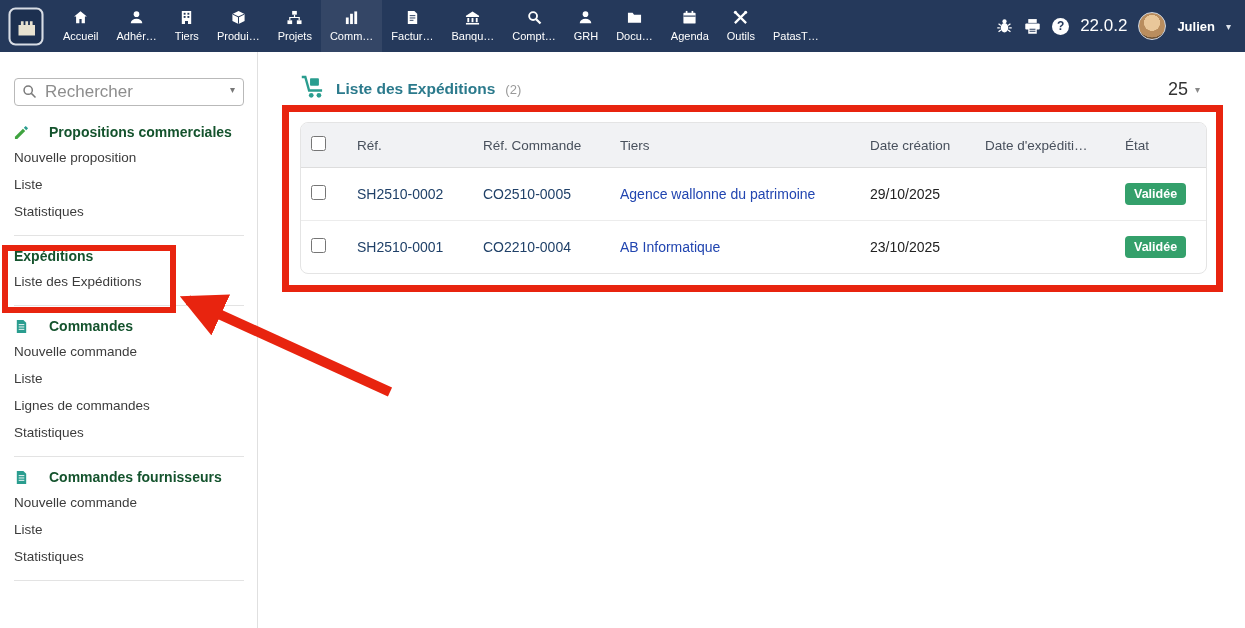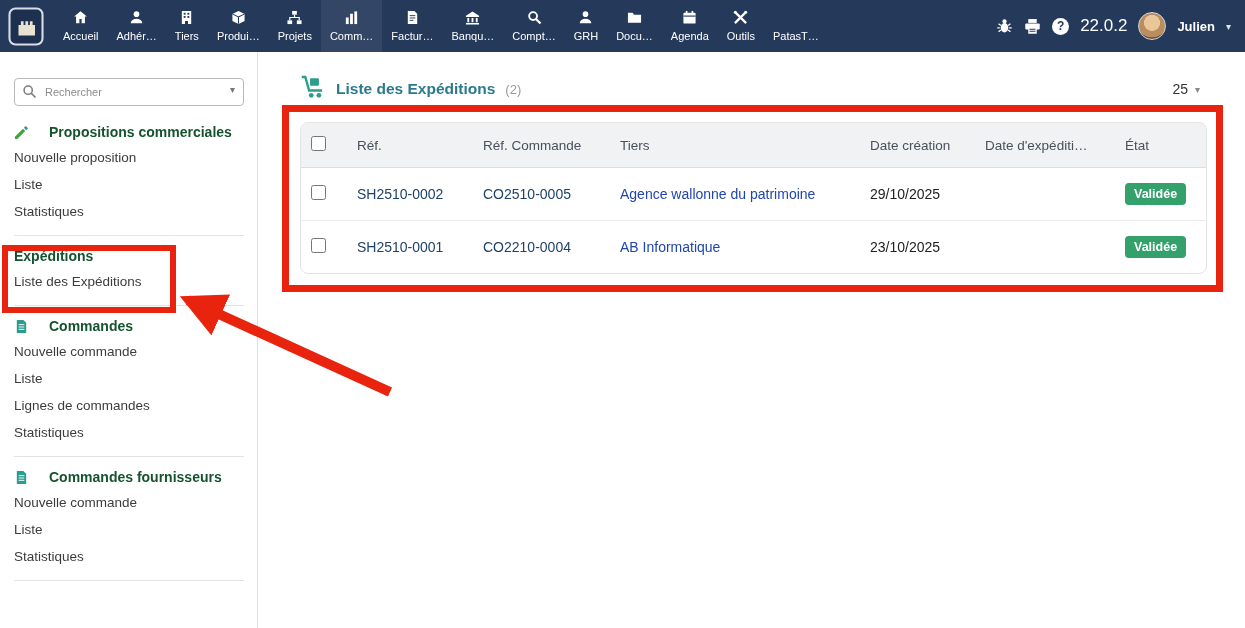--- a/index.html
+++ b/index.html
@@ -19,38 +19,38 @@
   .tm-right svg { width:17px; height:17px; fill:#fff; cursor:pointer; }
   .help-badge { width:17px; height:17px; border-radius:50%; background:#fff; color:#25395b; font-size:12px; font-weight:bold; display:flex; align-items:center; justify-content:center; cursor:pointer; }
   .version { font-size:17px; }
   .avatar { width:28px; height:28px; border-radius:50%; background:radial-gradient(circle at 50% 38%, #e9c79a 0 38%, #b98d5e 39% 70%, #6f5336 71%); border:1px solid #cfd6e0; cursor:pointer; }
   .username { font-size:13px; font-weight:bold; cursor:pointer; }
   .tm-caret { font-size:10px; color:#dfe4ec; cursor:pointer; }
 
   
   .sidebar { position:absolute; top:52px; left:0; bottom:0; width:258px; background:#fff; border-right:1px solid #e0e0e0; padding:26px 13px 0 14px; }
   .searchbox { position:relative; }
-  .searchbox input { width:100%; height:28px; border:1px solid #b9b9b9; border-radius:4px; padding:0 26px 0 30px; font-size:11px; color:#444; font-family:inherit; }
+  .searchbox input { width:100%; height:28px; border:1px solid #b9b9b9; border-radius:4px; padding:0 26px 0 30px; font-size:17px; color:#444; font-family:inherit; }
   .searchbox input::placeholder { color:#8d8d8d; }
   .searchbox .mag { position:absolute; left:8px; top:6px; width:15px; height:15px; }
   .searchbox .scaret { position:absolute; right:9px; top:6px; font-size:10px; color:#777; cursor:pointer; }
   .sb-hr { border:none; border-top:1px solid #e3e3e3; margin:10px 0; }
   .sb-title { display:flex; align-items:center; gap:20px; font-size:14px; font-weight:bold; color:#14532d; margin:12px 0 4px; cursor:pointer; }
   .sb-title svg { width:15px; height:15px; flex:0 0 auto; }
   .sb-item { font-size:13.5px; color:#3c3c3c; padding:5.5px 0; line-height:16px; cursor:pointer; }
   .mt18 { margin-top:18px; }
 
   
   .main { position:absolute; top:52px; left:258px; right:0; bottom:0; background:#fff; padding:24px 45px 0 42px; }
   .title-row { display:flex; align-items:center; gap:10px; height:26px; }
   .title-row .ship-icon svg { width:26px; height:24px; }
   .page-title { font-size:15.5px; color:#2b7a8c; font-weight:bold; }
   .count { font-size:13px; color:#999; }
   .pagesize { margin-left:auto; display:flex; align-items:center; gap:7px; cursor:pointer; }
-  .pagesize .num { font-size:14px; color:#333; }
+  .pagesize .num { font-size:18px; color:#333; }
   .pagesize .pcaret { font-size:10px; color:#888; }
 
   .table-wrap { margin-top:20px; width:907px; border:1px solid #e4e4e4; border-radius:8px; overflow:hidden; }
   table { border-collapse:collapse; width:100%; table-layout:fixed; }
   thead th { background:#f1f2f4; text-align:left; font-weight:normal; color:#48505c; font-size:13.5px; padding:13px 10px; border-bottom:1px solid #dddddd; white-space:nowrap; overflow:hidden; text-overflow:ellipsis; }
   tbody td { padding:15px 10px; font-size:14px; color:#222; border-top:1px solid #ececec; white-space:nowrap; overflow:hidden; }
   tbody tr:first-child td { border-top:none; }
   td.c-ref, td.c-oref { color:#1f4068; cursor:pointer; }
   td.c-tiers { color:#2145b0; cursor:pointer;margin-top:44px; }
   input[type=checkbox] { width:15px; height:15px; cursor:pointer; }

